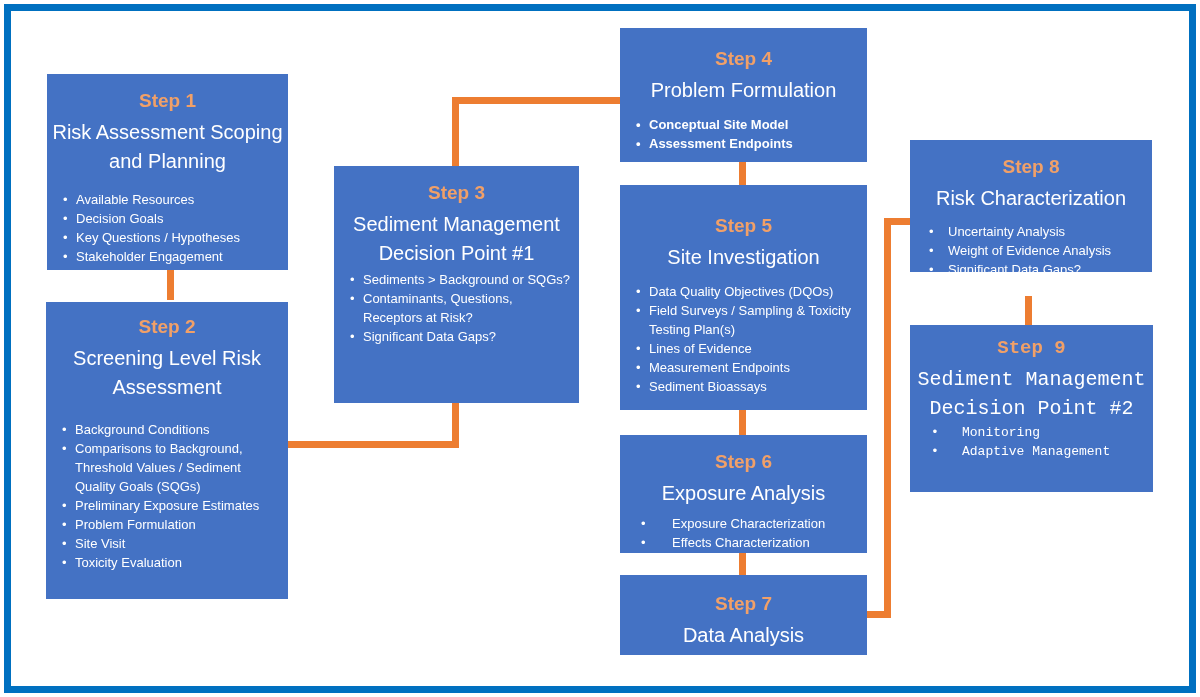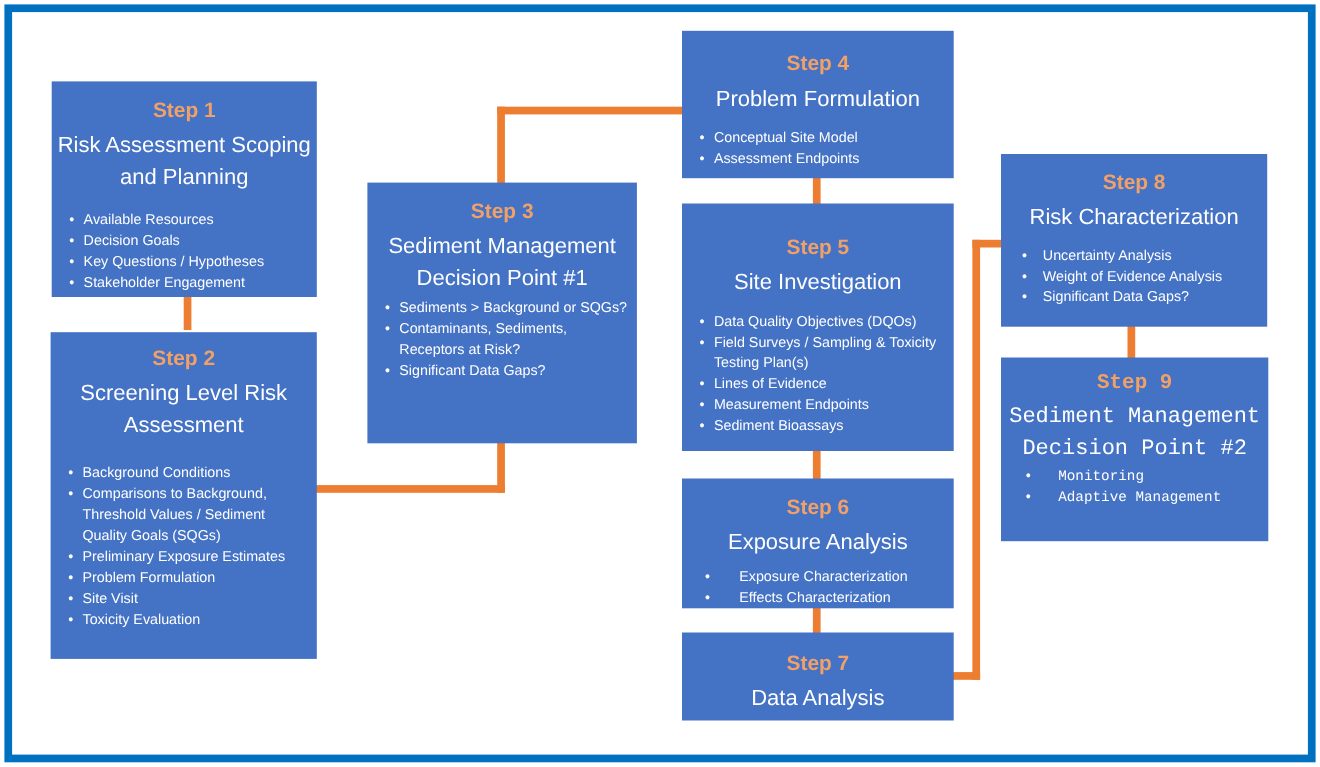--- a/index.html
+++ b/index.html
@@ -37,26 +37,26 @@
   .wide li { padding-left:38px; } .wide li::before { left:7px; }
 
   
   .s1 { left:47px;  top:74px;  width:241px; height:196px; }
   .s2 { left:46px;  top:302px; width:242px; height:297px; padding-top:12px; }
   .s3 { left:334px; top:166px; width:245px; height:237px; }
   .s4 { left:620px; top:28px;  width:247px; height:134px; padding-top:18px; }
   .s5 { left:620px; top:185px; width:247px; height:225px; padding-top:28px; }
   .s6 { left:620px; top:435px; width:247px; height:118px; }
   .s7 { left:620px; top:575px; width:247px; height:80px;  padding-top:16px; }
-  .s8 { left:910px; top:140px; width:242px; height:157px; }
+  .s8 { left:910px; top:140px; width:242px; height:132px; }
   .s9 { left:910px; top:325px; width:243px; height:167px; padding-top:10px;font-family:Liberation Mono, monospace; }
 
   .s2 .bullets { margin-top:18px; }
   .s3 .bullets { margin-top:2px; }
-  .s4 .bullets { margin-top:10px; }
+  .s4 .bullets { margin-top:10px;font-weight:bold; }
   .s5 .bullets { margin-top:10px; }
   .s6 .bullets { margin-top:6px; }
   .s8 .bullets { margin-top:9px; }
   .s9 .bullets { margin-top:0; }
 
   
   .c1  { left:167px; top:266px;  width:7px;   height:34px; }
   .c2a { left:287px; top:441px;  width:172px; height:7px; }
   .c2b { left:452px; top:401px;  width:7px;   height:47px; }
   .c3a { left:452px; top:97px;   width:7px;   height:71px; }
@@ -110,21 +110,21 @@
         <li>Site Visit</li>
         <li>Toxicity Evaluation</li>
       </ul>
   </div>
 
   <div class="box s3">
     <div class="step-label">Step 3</div>
     <div class="box-title">Sediment Management Decision Point #1</div>
     <ul class="bullets">
         <li>Sediments &gt; Background or SQGs?</li>
-        <li>Contaminants, Sediments, Receptors at Risk?</li>
+        <li>Contaminants, Questions, Receptors at Risk?</li>
         <li>Significant Data Gaps?</li>
       </ul>
   </div>
 
   <div class="box s4">
     <div class="step-label">Step 4</div>
     <div class="box-title">Problem Formulation</div>
     <ul class="bullets">
         <li>Conceptual Site Model</li>
         <li>Assessment Endpoints</li>

